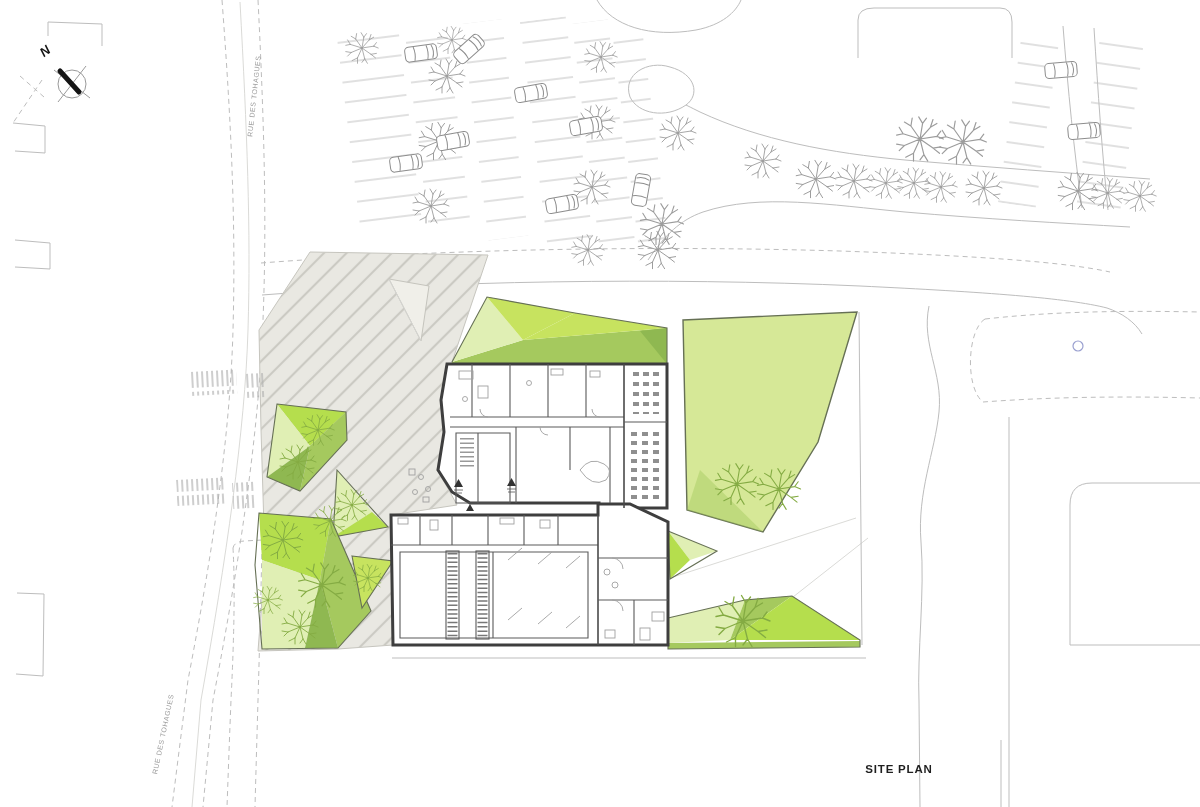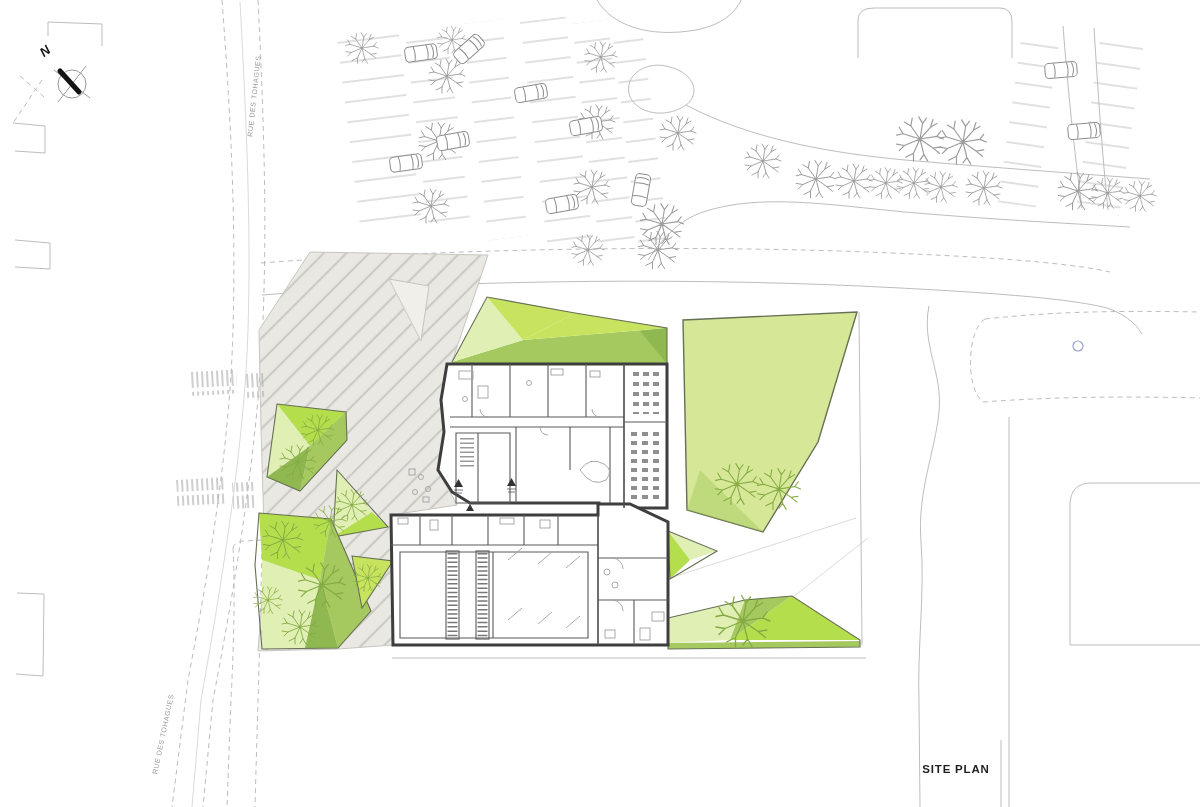--- a/index.html
+++ b/index.html
@@ -5,21 +5,21 @@
   html,body{margin:0;padding:0;background:#fff;}
   .stage{position:relative;width:1200px;height:807px;background:var(--paper,#fff);overflow:hidden;
          font-family:"Liberation Sans", sans-serif;}
   .stage svg{position:absolute;inset:0;}
   .lbl{position:absolute;white-space:nowrap;transform:translate(-50%,-50%);}
   .street{font-size:7px;letter-spacing:.6px;color:var(--text-gray,#9b9b9b);}
   .street-top{left:254px;top:96px;transform:translate(-50%,-50%) rotate(-84deg);}
   .street-bottom{left:163px;top:734px;transform:translate(-50%,-50%) rotate(-78deg);}
   .north-lbl{left:45px;top:51px;font-size:13px;font-weight:bold;font-style:italic;color:#141414;
              transform:translate(-50%,-50%) rotate(-38deg);}
-  .title-lbl{left:956px;top:769px;font-size:11.5px;font-weight:700;letter-spacing:.8px;color:var(--text-dark,#1f1f1f);}
+  .title-lbl{left:899px;top:769px;font-size:11.5px;font-weight:700;letter-spacing:.8px;color:var(--text-dark,#1f1f1f);}
   
   .rd{stroke:var(--line-light,#bdbdbd);stroke-width:1;fill:none;stroke-dasharray:5 4;}
   .rs{stroke:var(--line-light,#bdbdbd);stroke-width:1;fill:none;}
   .rf{stroke:#d6d6d3;stroke-width:.9;fill:none;}
   .hatch-fill{fill:var(--hatch-fill,#e9e8e2);stroke:#c6c5be;stroke-width:1;}
   .hatch-line{stroke:var(--hatch-line,#cbcac3);stroke-width:2.2;fill:none;}
   .stall-line{stroke:var(--stall,#c2c2c2);stroke-width:1;fill:none;}
   .zebra-line{stroke:var(--zebra,#adadad);stroke-width:1.2;fill:none;}
   .g-pale{fill:var(--green-pale,#d6e897);}
   .g-light{fill:var(--green-light,#e0efb4);}

